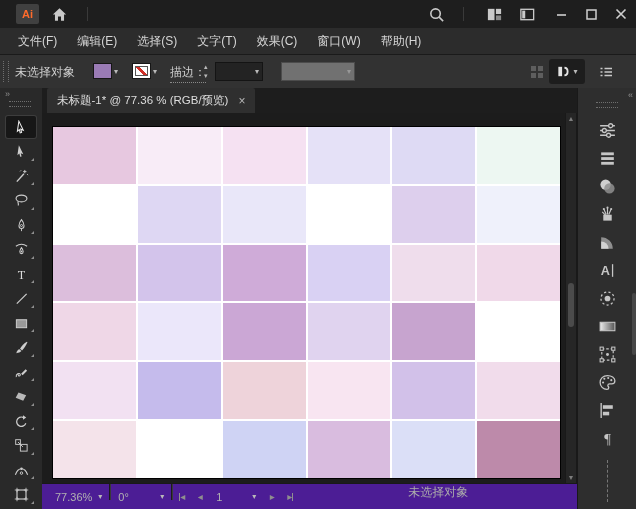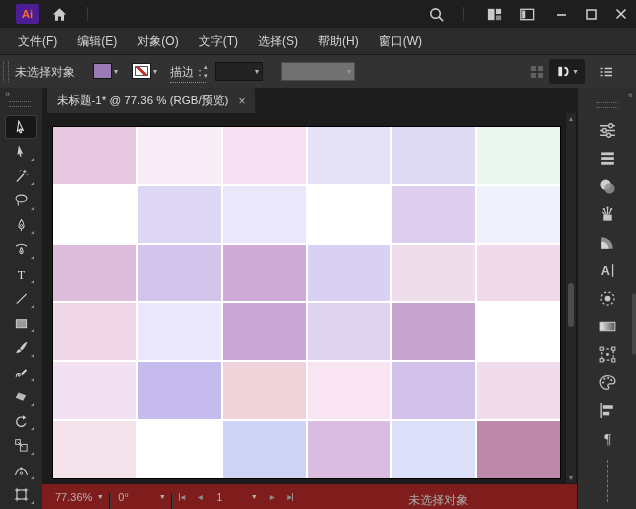--- a/index.html
+++ b/index.html
@@ -3,21 +3,21 @@
 <meta charset="utf-8">
 <style>
   html,body{margin:0;padding:0;}
   body{
     width:636px;height:509px;position:relative;overflow:hidden;
     background:#1d1d1d;font-family:"Liberation Sans",sans-serif;
     -webkit-font-smoothing:antialiased;
   }
   
   .titlebar{position:absolute;left:0;top:0;width:636px;height:28px;background:#1e1e1e;}
-  .app-logo{position:absolute;left:16px;top:4px;width:23px;height:20px;background:#4c1d95;
+  .app-logo{position:absolute;left:16px;top:4px;width:23px;height:20px;background:#404040;
     color:#ff6b2b;font-size:11px;font-weight:bold;display:flex;align-items:center;justify-content:center;border-radius:2px;}
   .tb-icon{position:absolute;top:5px;width:18px;height:18px;display:flex;align-items:center;justify-content:center;}
   .tb-sep{position:absolute;top:7px;width:1px;height:14px;background:#3a3a3a;}
   .win-controls{position:absolute;right:0;top:0;height:28px;display:flex;}
   .win-btn{width:30px;height:28px;display:flex;align-items:center;justify-content:center;}
   
   .menubar{position:absolute;left:0;top:28px;width:636px;height:27px;background:#2c2c2c;
     border-bottom:1px solid #1a1a1a;display:flex;align-items:center;padding-left:8px;box-sizing:border-box;}
   .menu-item{color:#d6d6d6;font-size:12px;padding:12px 10px;line-height:26px;cursor:default;}
   
@@ -68,22 +68,22 @@
   .vthumb{position:absolute;left:2px;top:170px;width:6px;height:44px;background:#4b4b4b;border-radius:3px;}
   
   .right-dock{position:absolute;left:577px;top:0;width:59px;height:421px;background:#2e2e2e;border-left:1px solid #191919;}
   .right-dock .panel-expand{position:absolute;right:5px;top:2px;}
   .right-dock .grip-h{left:18px;top:14px;}
   .dock-icons{position:absolute;left:0;top:28px;width:59px;display:flex;flex-direction:column;align-items:center;}
   .dock-icon{width:34px;height:28px;display:flex;align-items:center;justify-content:center;}
   .dock-dash{position:absolute;left:29px;top:372px;height:42px;border-left:1px dashed #777;}
   .dock-thumb{position:absolute;right:1px;top:205px;width:4px;height:62px;background:#474747;border-radius:2px;}
   
-  .statusbar{position:absolute;left:42px;top:395px;width:535px;height:26px;background:#7f1d1d;border-top:1px solid #191919;
-    display:flex;align-items:flex-end;box-sizing:border-box;padding-left:6px;}
+  .statusbar{position:absolute;left:42px;top:395px;width:535px;height:26px;background:#4c1d95;border-top:1px solid #191919;
+    display:flex;align-items:flex-start;box-sizing:border-box;padding-left:6px;}
   .sb-box{display:flex;align-items:center;gap:6px;padding:0 7px;height:100%;}
   .sb-text{font-size:11px;color:#b2b2b2;}
   .sb-sep{width:1px;height:16px;background:#1c1c1c;border-right:1px solid #3a3a3a;}
   .nav-btn{display:flex;align-items:center;justify-content:center;width:18px;height:100%;color:#8f8f8f;font-size:10px;}
   .nav-bar{display:inline-block;width:1px;height:8px;background:#8f8f8f;}
   .sb-message{flex:1;text-align:center;font-size:12px;color:#ababab;}
   svg{display:block;}
 </style>
 </head>
 <body>
@@ -131,25 +131,25 @@
       <svg width="12" height="12" viewBox="0 0 12 12">
           <path d="M1.5 1.5 L10.5 10.5 M10.5 1.5 L1.5 10.5" stroke="#cfcfcf" stroke-width="1.6"></path>
         </svg>
     </div>
   </div>
 </div>
 
 <div class="menubar" id="menubar">
     <div class="menu-item">文件(F)</div>
     <div class="menu-item">编辑(E)</div>
-    <div class="menu-item">对象(O)</div>
+    <div class="menu-item">选择(S)</div>
     <div class="menu-item">文字(T)</div>
-    <div class="menu-item">选择(S)</div>
+    <div class="menu-item">效果(C)</div>
+    <div class="menu-item">窗口(W)</div>
     <div class="menu-item">帮助(H)</div>
-    <div class="menu-item">窗口(W)</div>
   </div>
 
 <div class="controlbar">
   <div class="grip-v"></div>
   <div class="sel-status">未选择对象</div>
   <div class="swatch fill-swatch" id="fill-swatch" style="background: rgb(154, 123, 181);"></div>
   <div class="cb-chev chev" style="left:114px">▾</div>
   <div class="swatch stroke-swatch"></div>
   <div class="cb-chev chev" style="left:153px">▾</div>
   <div class="stroke-lbl">描边：</div>

